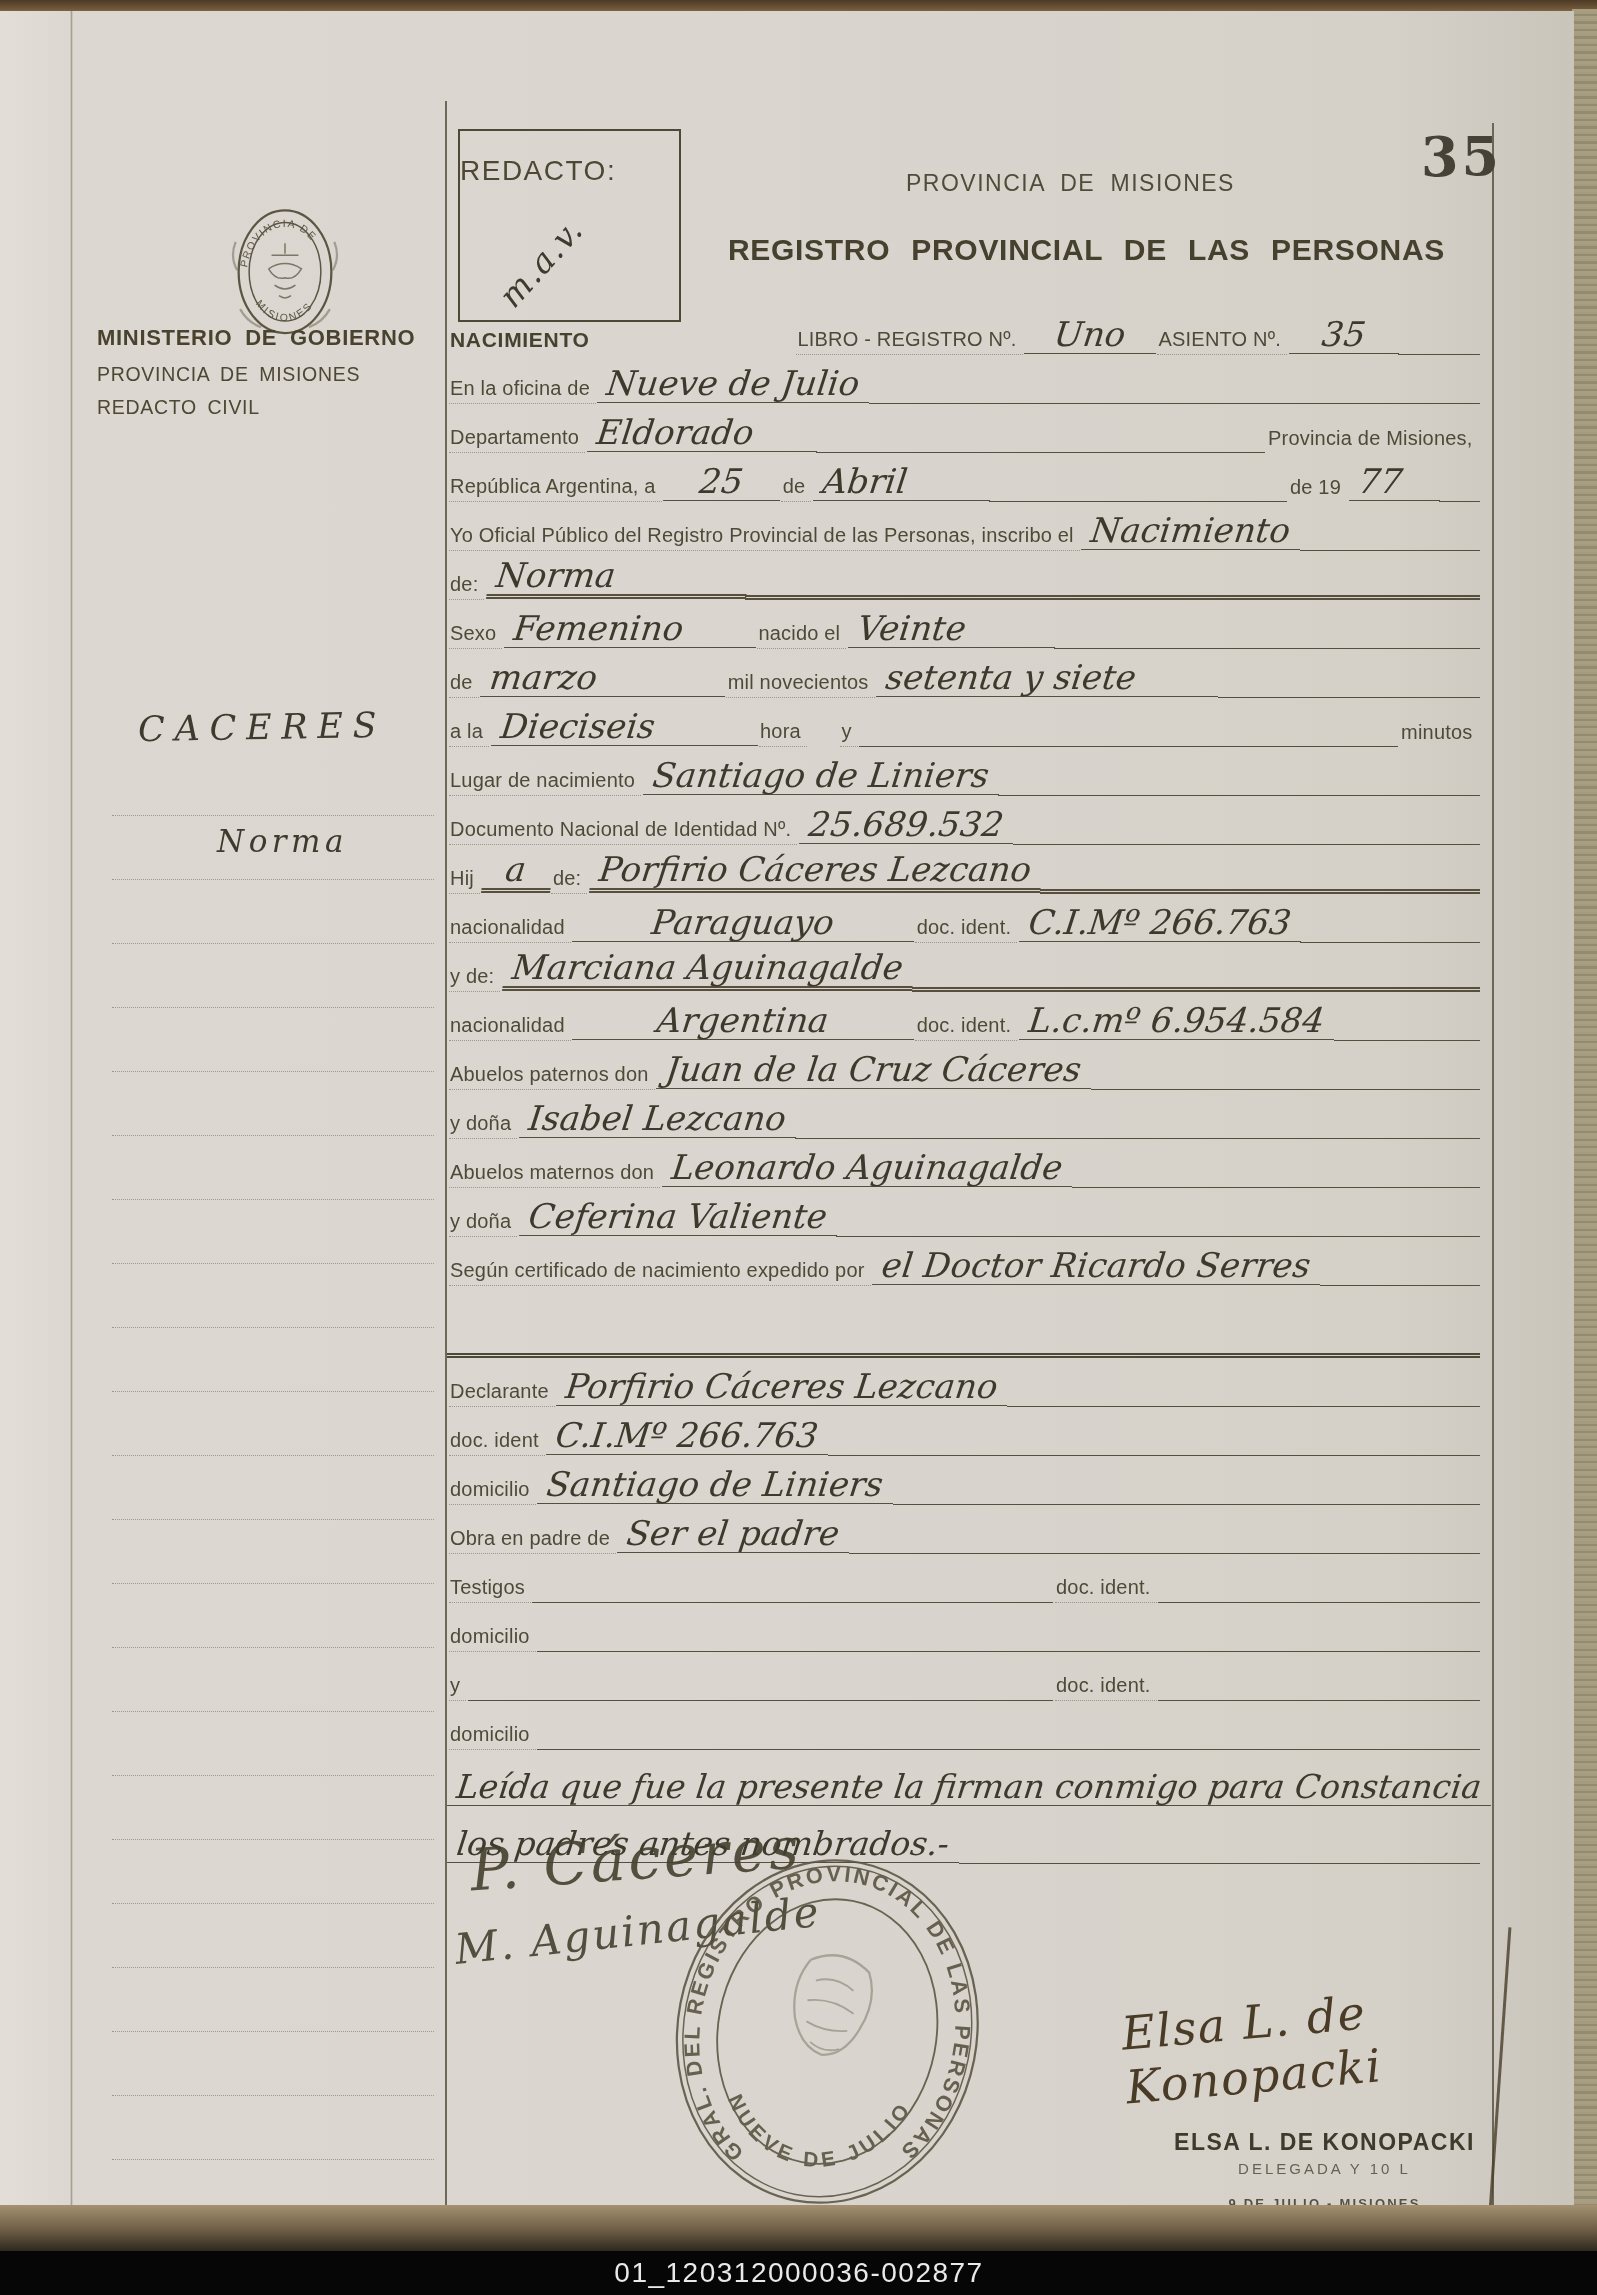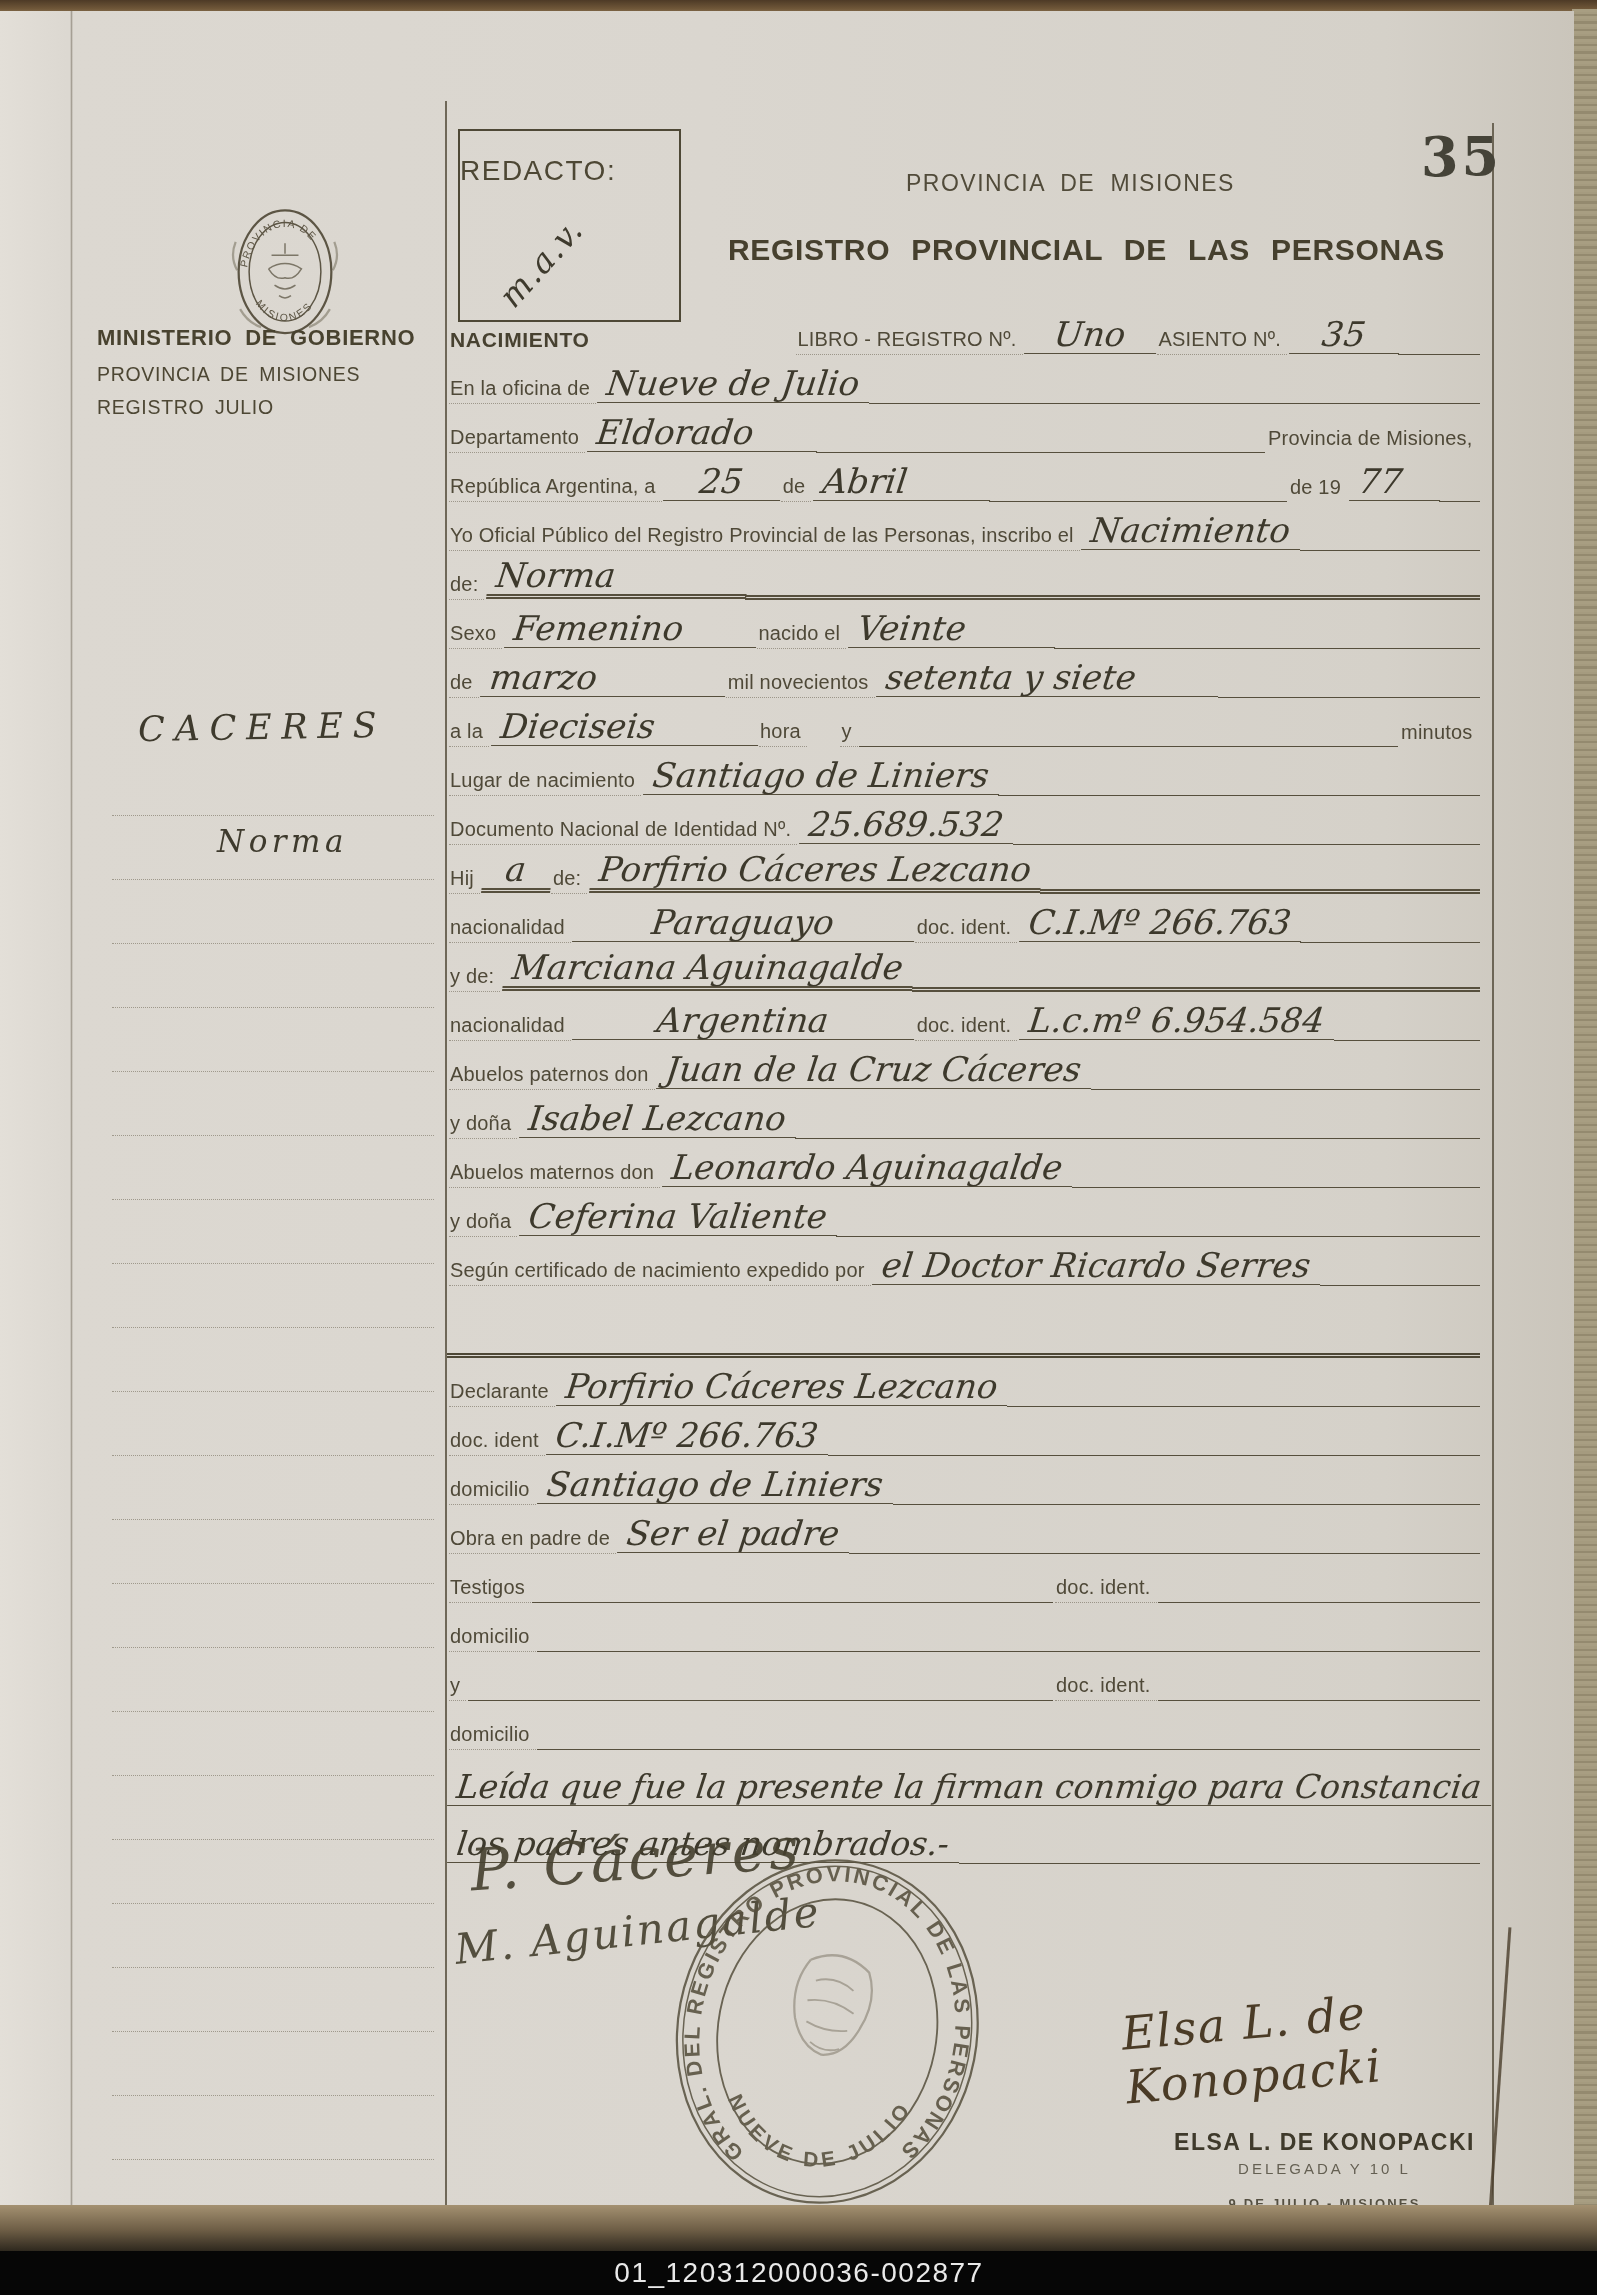--- a/index.html
+++ b/index.html
@@ -100,21 +100,21 @@
         <text font-size="14" font-family="Liberation Sans, sans-serif" fill="#5c5544" letter-spacing="3">
           <textPath href="#sealBot" startOffset="18%">MISIONES</textPath>
         </text>
         <path d="M62,78 l36,0 M80,62 l0,14 M58,96 q22,-14 44,0 q-10,16 -22,12 q-12,4 -22,-12 M66,118 q14,10 28,0 M72,132 q8,6 16,0" fill="none" stroke="#5c5544" stroke-width="2" opacity=".75"></path>
       </svg>
     </div>
 
     <div class="ministry">
       <div class="m1">MINISTERIO DE GOBIERNO</div>
       <div class="m2">PROVINCIA DE MISIONES</div>
-      <div class="m3">REGISTRO JULIO</div>
+      <div class="m3">REDACTO CIVIL</div>
     </div>
 
     <div class="hw margin-surname">CACERES</div>
     <div class="hw margin-given">Norma</div>
     <div class="margin-lines">
       <i></i>
         <i></i>
         <i></i>
         <i></i>
         <i></i>

